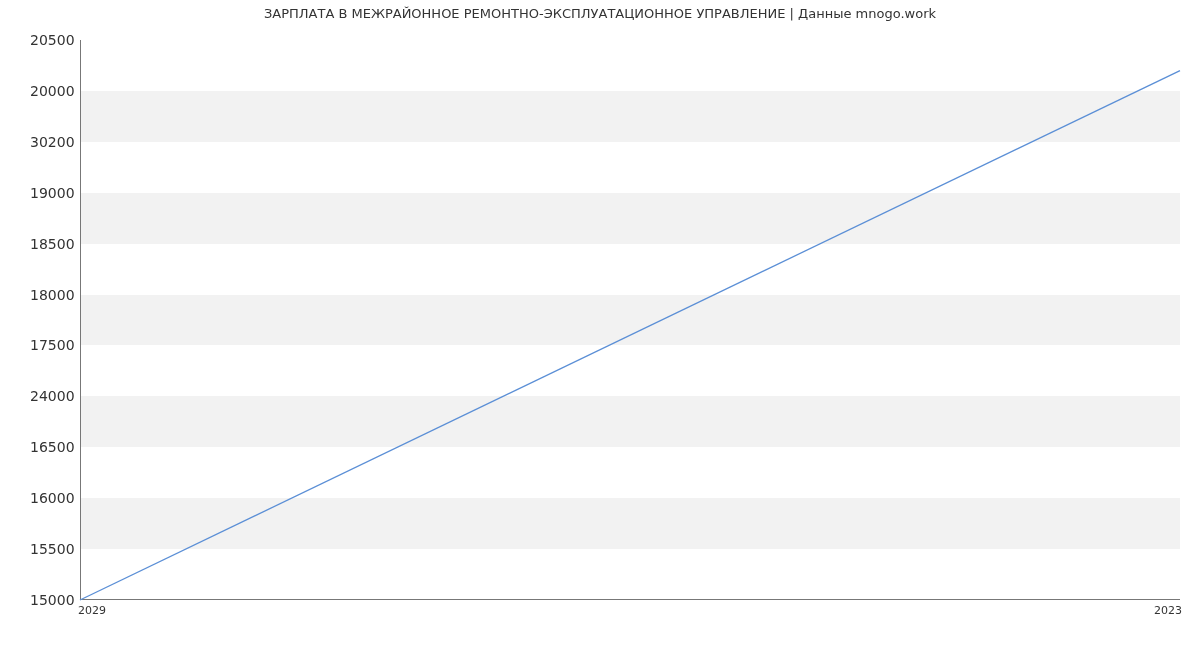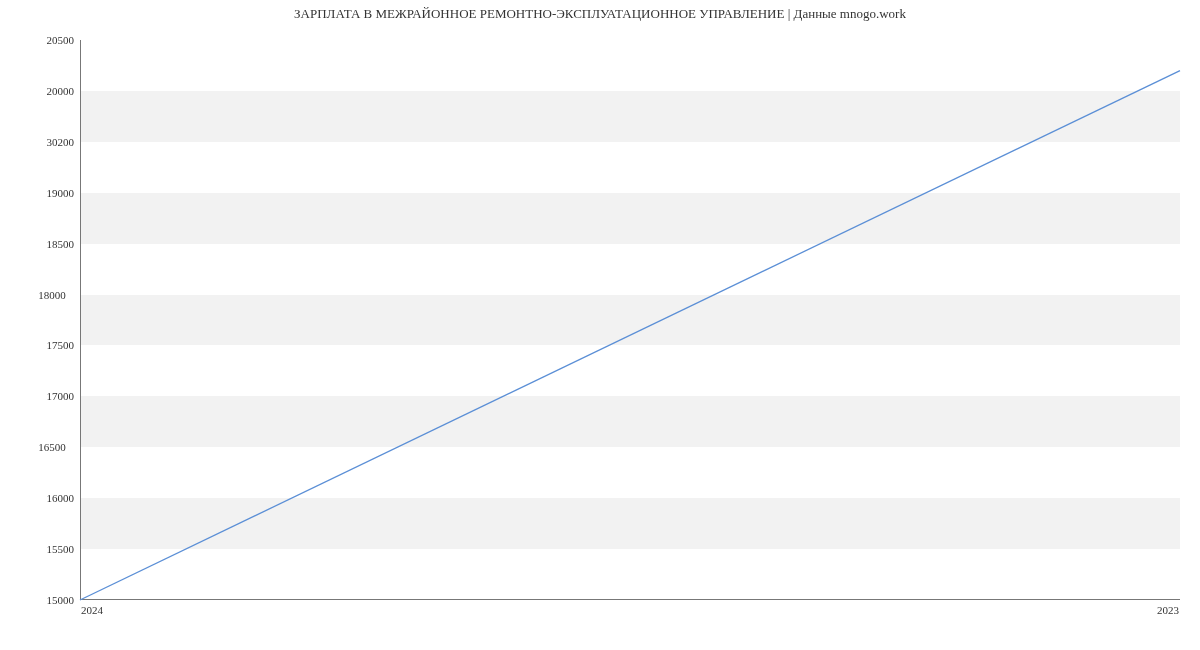--- a/index.html
+++ b/index.html
@@ -8,21 +8,20 @@
     width: 1200px;
     height: 650px;
     background: #ffffff;
     font-family: "DejaVu Sans", Verdana, Geneva, sans-serif;
     color: #333;
   }
   .chart-wrap {
     position: relative;
     width: 1160px;
     height: 650px;
-    font-family: Liberation Serif, serif;
   }
   .title {
     position: absolute;
     top: 6px;
     left: 0;
     width: 1200px;
     text-align: center;
     font-size: 13px;
     color: #333;
   }
@@ -55,21 +54,21 @@
     bottom: 0;
     width: 1100px;
     height: 0;
     border-top: 1px solid #777;
   }
   .y-tick-label {
     position: absolute;
     left: 30px;
     width: 44px;
     text-align: right;
-    font-size: 11px;
+    font-size: 14px;
     color: #333;
     transform: translateY(-50%);
   }
   .x-tick-label {
     position: absolute;
     top: 604px;
     font-size: 11px;
     color: #333;
     transform: translateX(-50%);
   }
@@ -103,23 +102,23 @@
     <div class="y-axis-line"></div>
     <div class="x-axis-line"></div>
     <svg class="line-svg" viewBox="0 0 1100 560" preserveAspectRatio="none">
       <line id="series-line" x1="0" y1="560" x2="1100" y2="30.545454545454504" stroke="#5b8fd6" stroke-width="1.3"></line>
     </svg>
   </div>
 <div class="y-tick-label" style="top: 600px;">15000</div>
     <div class="y-tick-label" style="top: 549.091px;">15500</div>
     <div class="y-tick-label" style="top: 498.182px;">16000</div>
     <div class="y-tick-label" style="top: 447.273px; text-align: center;">16500</div>
-    <div class="y-tick-label" style="top: 396.364px;">17000</div>
+    <div class="y-tick-label" style="top: 396.364px;">24000</div>
     <div class="y-tick-label" style="top: 345.455px;">17500</div>
     <div class="y-tick-label" style="top: 294.545px; text-align: center;">18000</div>
     <div class="y-tick-label" style="top: 243.636px;">18500</div>
     <div class="y-tick-label" style="top: 192.727px;">19000</div>
     <div class="y-tick-label" style="top: 141.818px;">30200</div>
     <div class="y-tick-label" style="top: 90.9091px;">20000</div>
     <div class="y-tick-label" style="top: 40px;">20500</div>
-    <div class="x-tick-label" style="left: 92px;">2024</div>
+    <div class="x-tick-label" style="left: 92px;">2029</div>
     <div class="x-tick-label" style="left: 1168px;">2023</div>
   </div>
 
 </body></html>

